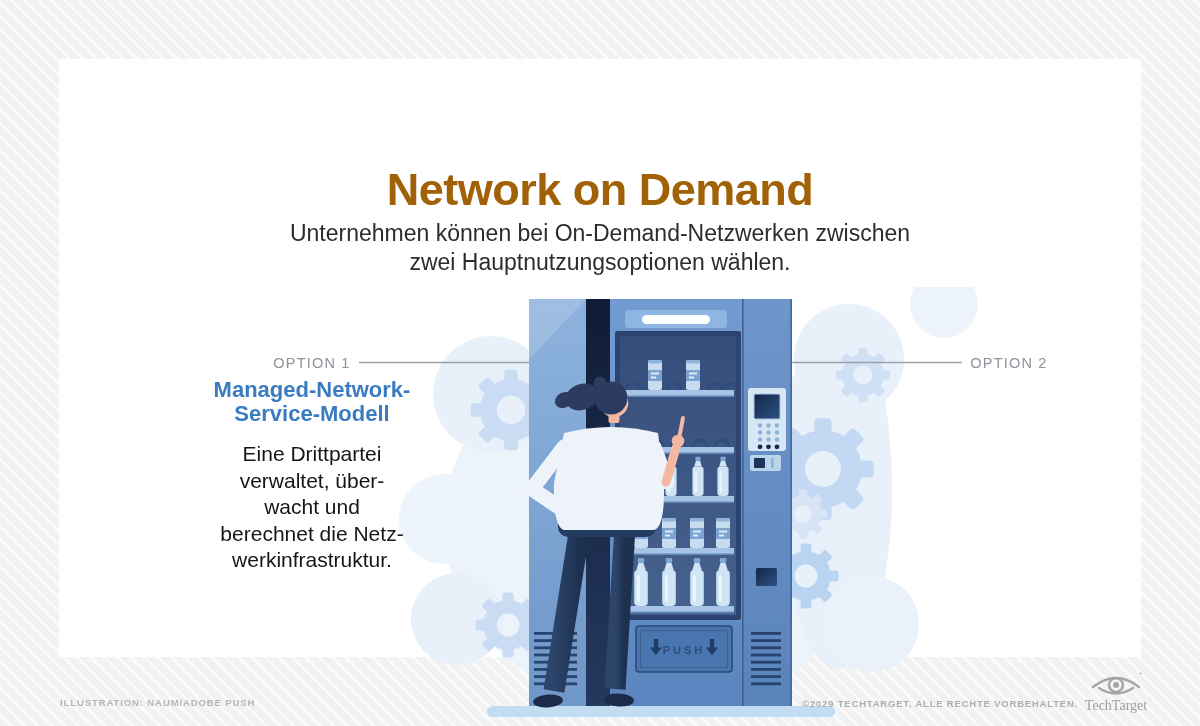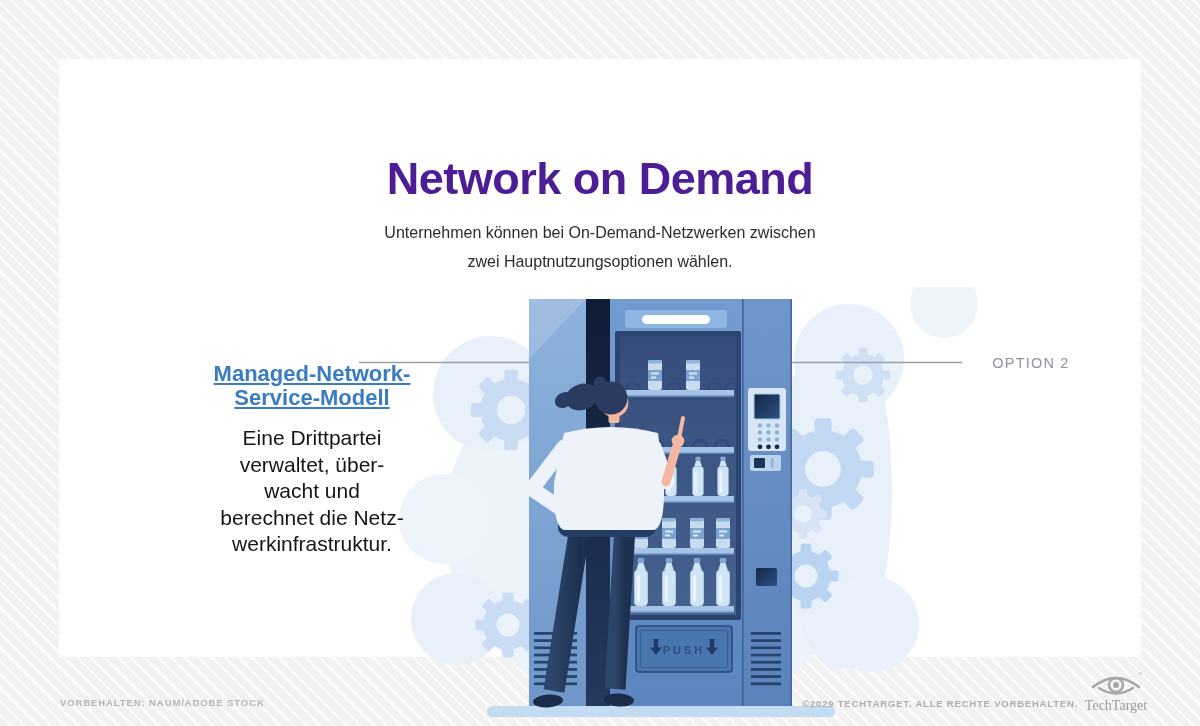--- a/index.html
+++ b/index.html
@@ -6,42 +6,42 @@
   body{
     width:1200px;height:726px;position:relative;overflow:hidden;
     font-family:"Liberation Sans", sans-serif;
     background:repeating-linear-gradient(45deg,#f2f2f3 0,#f2f2f3 7px,#fbfbfb 7px,#fbfbfb 9.5px);
   }
   .card{
     position:absolute;left:59px;top:59px;width:1082px;height:598px;
     background:#ffffff;
   }
   .title{
-    position:absolute;left:0;right:0;top:94px;margin:0;
-    text-align:center;font-size:45px;font-weight:bold;color:#4c1d95;letter-spacing:-0.5px;
+    position:absolute;left:0;right:0;top:94px;margin:11px;
+    text-align:center;font-size:45px;font-weight:bold;color:#a16207;letter-spacing:-0.5px;
   }
   .subtitle{
     position:absolute;left:0;right:0;top:160px;margin:0;
-    text-align:center;font-size:16px;line-height:28.5px;color:#2a2c2f;
+    text-align:center;font-size:23px;line-height:28.5px;color:#2a2c2f;
     white-space:pre-line;
   }
   .illustration{position:absolute;left:290px;top:228px;width:630px;height:430px;}
   .option{position:absolute;text-align:center;}
   .option .opt-label{
     display:block;font-size:14.5px;color:#8d939b;letter-spacing:1.2px;
   }
   .option h2{
     font-size:22px;line-height:23.5px;color:#3a7bc1;font-weight:bold;
-    margin:7px 0 6px;white-space:pre-line;text-decoration:underline;
+    margin:7px 0 6px;white-space:pre-line;
   }
   .option p{
     font-size:21px;line-height:26.5px;color:#141619;margin:16px;white-space:pre-line;
   }
   .option-left{left:138px;top:296px;width:230px;}
-  .option-right{left:848px;top:296px;width:248px;}
+  .option-right{left:826px;top:296px;width:248px;}
   .credit{
     position:absolute;left:60px;top:697px;
     font-size:9.5px;font-weight:bold;letter-spacing:0.9px;color:#b5b5b6;
   }
   .copyright{
     position:absolute;right:122px;top:698px;
     font-size:9.5px;font-weight:bold;letter-spacing:0.8px;color:#adadae;
   }
   .tt-logo{position:absolute;left:1082px;top:665px;width:68px;height:50px;}
 </style>
@@ -283,36 +283,37 @@
       <g fill="#2c3b60">
         <circle cx="552" cy="339" r="16.5"></circle>
         <circle cx="541" cy="324" r="6.5"></circle>
         <ellipse cx="523" cy="338" rx="17" ry="13" transform="rotate(-18 523 338)"></ellipse>
         <ellipse cx="505" cy="341" rx="9.5" ry="7.5" transform="rotate(-30 505 341)"></ellipse>
       </g>
     </g>
   </svg>
 
   <div class="option option-left">
+    <span class="opt-label">OPTION 1</span>
     <h2>Managed-Network-
 Service-Modell</h2>
     <p>Eine Drittpartei
 verwaltet, über-
 wacht und
 berechnet die Netz-
 werkinfrastruktur.</p>
   </div>
 
   <div class="option option-right">
     <span class="opt-label">OPTION 2</span>
   </div>
 
 </div>
 
-<span class="credit">VORBEHALTEN: NAUM/ADOBE STOCK</span>
+<span class="credit">ILLUSTRATION: NAUM/ADOBE PUSH</span>
 <span class="copyright">©2029 TECHTARGET. ALLE RECHTE VORBEHALTEN.</span>
 
 <svg class="tt-logo" viewBox="0 0 68 50">
   <g stroke="#a6a6a6" stroke-width="2.4" fill="none" stroke-linecap="round">
     <path d="M11,22 Q34,4 57,22"></path>
     <path d="M17,23 Q34,34 51,23"></path>
     <circle cx="34" cy="20" r="7"></circle>
   </g>
   <circle cx="34" cy="20" r="3" fill="#a6a6a6"></circle>
   <circle cx="58.5" cy="8.5" r="1.1" fill="#b8b8b8"></circle>

